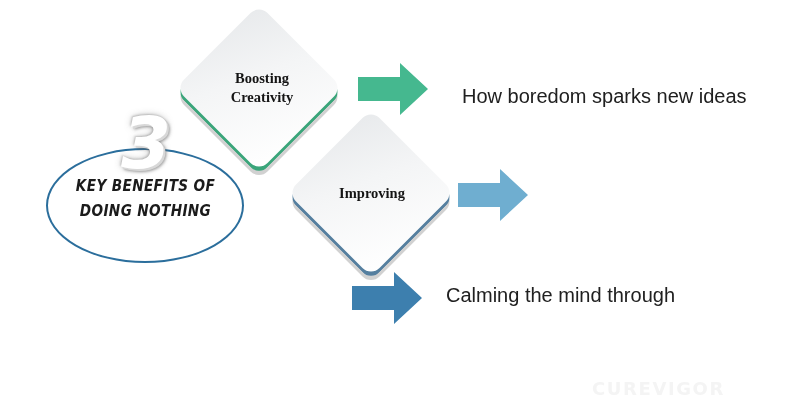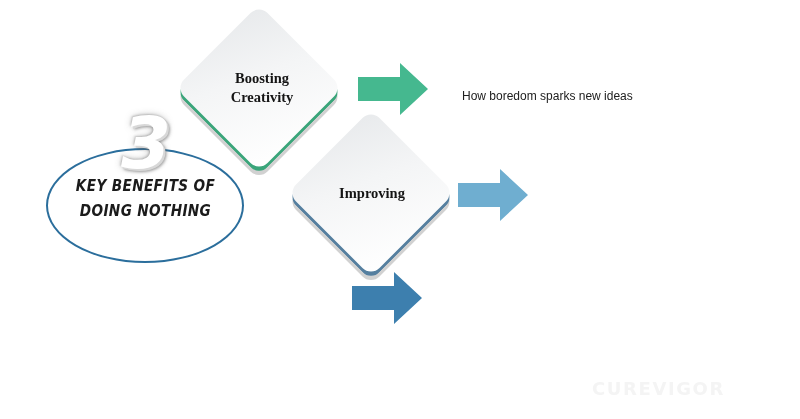--- a/index.html
+++ b/index.html
@@ -145,21 +145,21 @@
   }
   .arrow svg { display: block; width: 70px; height: 52px; }
   .arrow-1 { left: 358px; top: 63px; }
   .arrow-2 { left: 458px; top: 169px; }
   .arrow-3 { left: 352px; top: 272px; }
 
   
   .desc {
     position: absolute;
     font-family: "Liberation Sans", sans-serif;
-    font-size: 12px;
+    font-size: 20px;
     line-height: 21px;
     color: #202020;
     text-align: center;
   }
   .desc-1 { left: 462px; top: 86px; width: 320px; text-align: left; }
   .desc-2 { left: 520px; top: 183px; width: 265px; }
   .desc-3 { left: 428px; top: 285px; width: 265px; }
   .desc .line2 { display: block; }
 
   
@@ -224,17 +224,18 @@
       <path d="M0 14 H42 V0 L70 26 L42 52 V38 H0 Z" fill="#6faed0"></path>
     </svg>
   </div>
 
   <div class="arrow arrow-3">
     <svg viewBox="0 0 70 52" xmlns="http://www.w3.org/2000/svg">
       <path d="M0 14 H42 V0 L70 26 L42 52 V38 H0 Z" fill="#3d7fae"></path>
     </svg>
   </div>
   <div class="desc desc-3">
+    <span>Calming the mind through</span>
   </div>
 
   <div class="watermark">CUREVIGOR</div>
 
 </div>
 
 </body></html>

